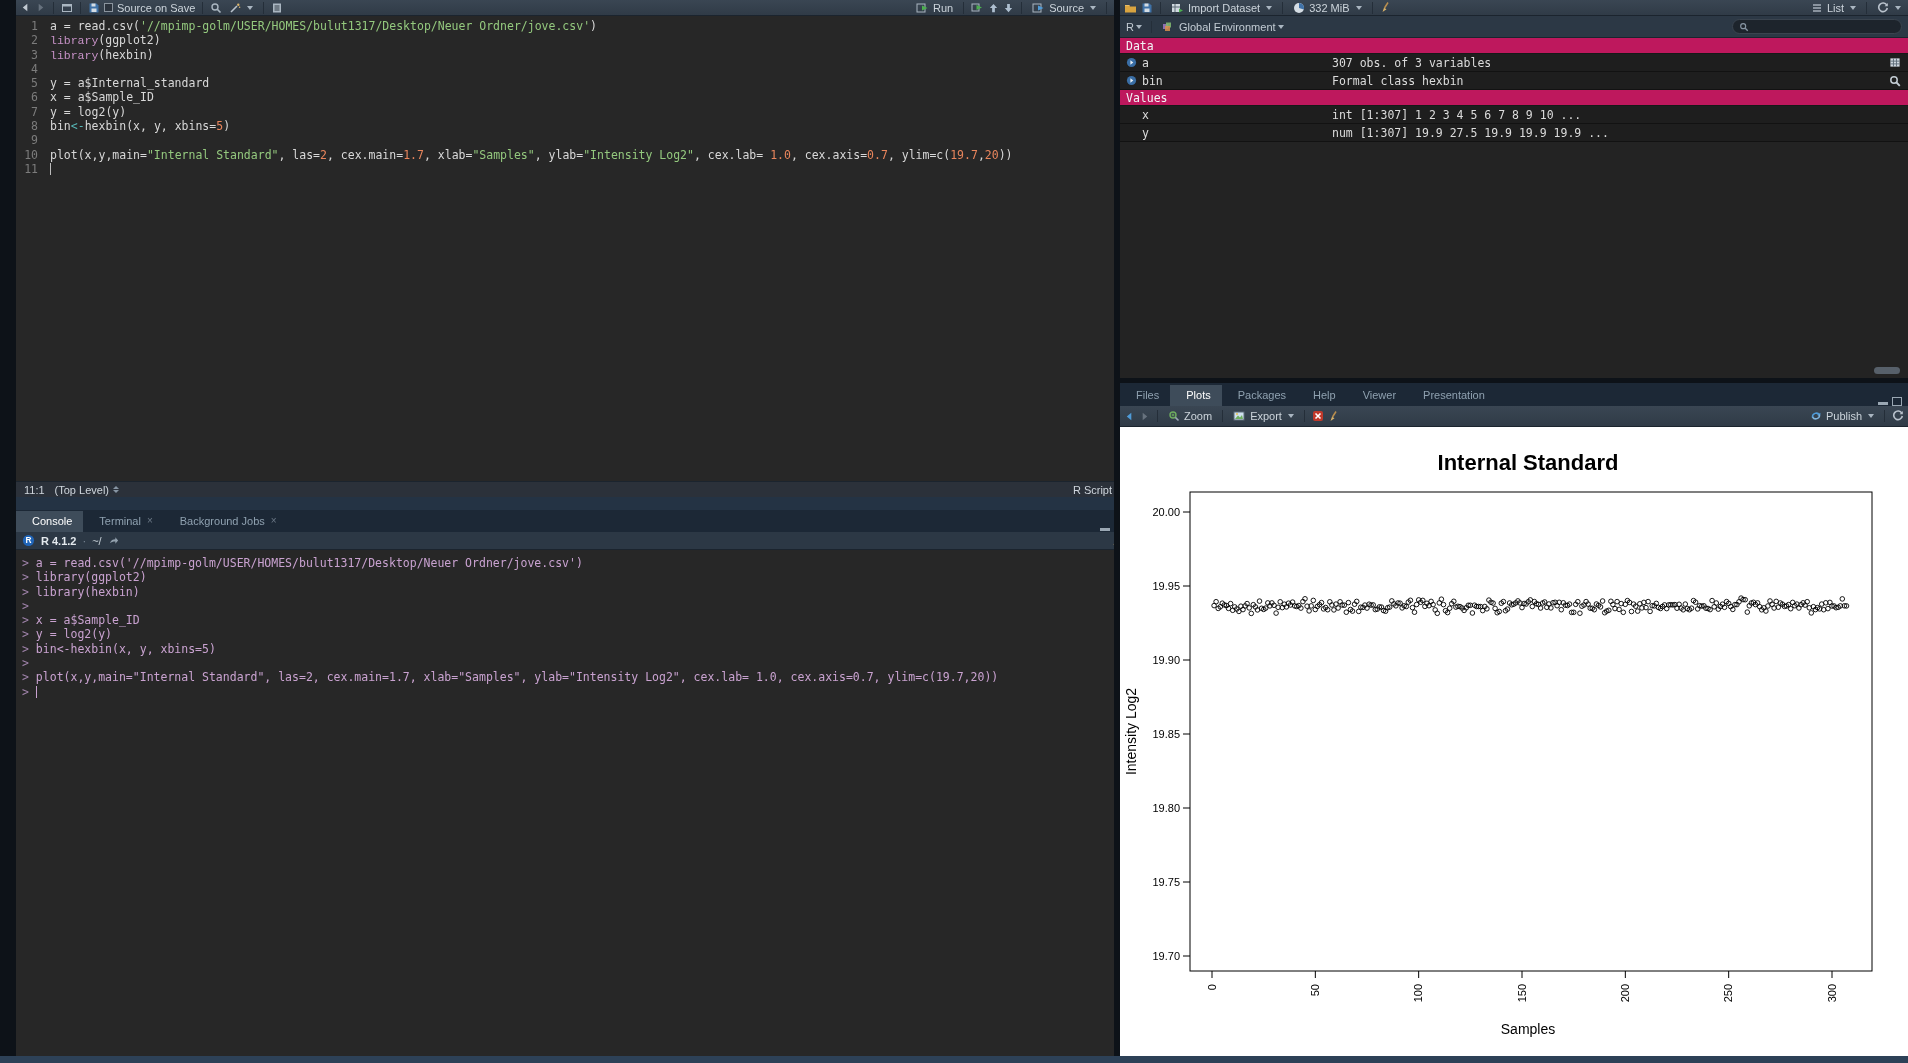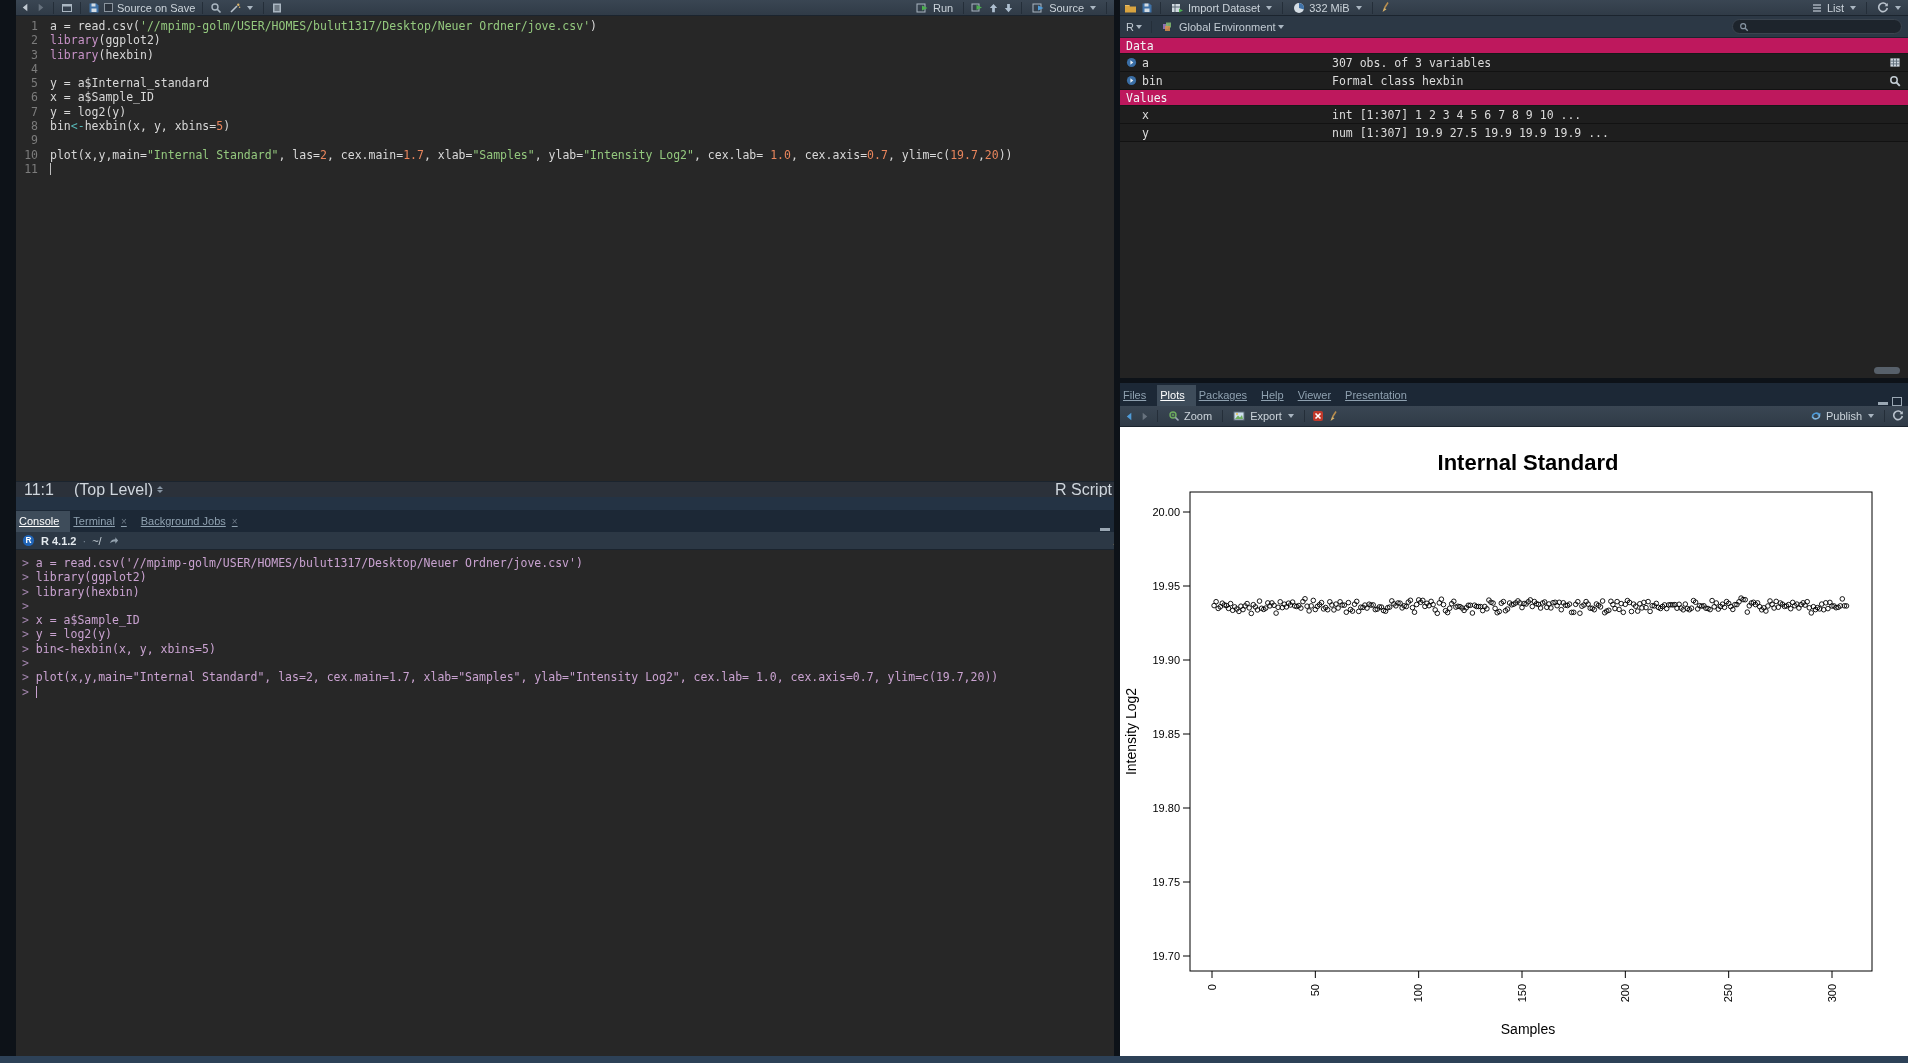--- a/index.html
+++ b/index.html
@@ -9,21 +9,21 @@
 
   
   .toolbar { display:flex; align-items:center; background:linear-gradient(#3a4653,#303b47);
              border-bottom:1px solid #1b242e; color:#ccd4db; font-size:11px; gap:4px; padding:0 4px; }
   .tb-sep { width:1px; height:12px; background:#242e39; margin:0 3px; }
   .tb-btn { display:flex; align-items:center; gap:4px; padding:1px 3px; border-radius:2px; color:#ccd4db;text-align:right; }
   .caret { width:0; height:0; border-left:3px solid transparent; border-right:3px solid transparent;
            border-top:4px solid #aab6c1; margin-left:2px; }
   .spacer { flex:1; }
   .tabstrip { display:flex; align-items:flex-end; background:#1c2836; color:#8fa1b0; font-size:11px; }
-  .tab { padding:4px 11px 5px 3px; display:flex; align-items:flex-end; gap:6px;text-decoration:underline; }
+  .tab { padding:4px 11px 5px 16px; display:flex; align-items:flex-start; gap:6px; }
   .tab.active { background:#3e4c5a; color:#ffffff; }
   .tab .x { color:#6b7886; font-size:10px; }
   .paneheader { display:flex; align-items:center; background:#2c3845; color:#c3ccd4;
                 font-size:11px; gap:6px; padding:0 6px; border-bottom:1px solid #1b242e; }
   .updown { display:inline-flex; flex-direction:column; gap:1px; margin-left:4px; }
   .updown i { width:0; height:0; border-left:3px solid transparent; border-right:3px solid transparent; display:block; }
   .updown i.u { border-bottom:3px solid #8795a3; }
   .updown i.d { border-top:3px solid #8795a3; }
 
   
@@ -32,26 +32,26 @@
   .right { position:absolute; left:1120px; top:0; width:788px; height:1056px; }
   .bottom-strip { position:absolute; left:0; top:1056px; width:1908px; height:7px; background:#2d4157; }
 
   
   .editor-pane { position:absolute; left:0; top:0; width:1114px; height:497px; background:#272727; }
   .editor-toolbar { height:16px; }
   .code-area { position:absolute; top:16px; left:0; right:0; bottom:16px; overflow:hidden;
                font-family:"DejaVu Sans Mono", monospace; font-size:11.5px; padding-top:3px; }
   .code-line { display:flex; height:14.3px; line-height:14.3px; white-space:pre; }
   .gutter { width:34px; text-align:right; padding-right:12px; color:#7c7c7c; flex:none; }
-  .tok-w { color:#d8d8d8; } .tok-k { color:#c792c7; } .tok-s { color:#94c97e; }
+  .tok-w { color:#d8d8d8; } .tok-k { color:#c792c7;font-family:Liberation Mono, monospace; } .tok-s { color:#94c97e; }
   .tok-n { color:#e8855c; } .tok-o { color:#56b6b6; }
   .cursor { display:inline-block; width:1px; height:12px; background:#bcbcbc; vertical-align:-2px; }
   .editor-status { position:absolute; left:0; right:0; bottom:0; height:16px; background:#2b313a;
                    border-top:1px solid #1b242e; display:flex; align-items:center;
-                   color:#cfd6dd; font-size:16px; padding:0 8px; gap:20px; }
+                   color:#cfd6dd; font-size:11px; padding:0 8px; gap:10px; }
 
   
   .pane-gap { position:absolute; left:0; top:497px; width:1114px; height:13px; background:#243344; }
   .console-pane { position:absolute; left:0; top:510px; width:1114px; height:546px; background:#272727; }
   .console-tabs { height:22px; }
   .console-header { height:18px; }
   .console-body { position:absolute; top:40px; bottom:0; left:0; right:0; padding:6px 0 0 6px;
                   font-family:"DejaVu Sans Mono", monospace; font-size:11.5px; }
   .console-line { height:14.3px; line-height:14.3px; white-space:pre; color:#c9a2d0; }
   .console-line .prompt { color:#a083ab; }

